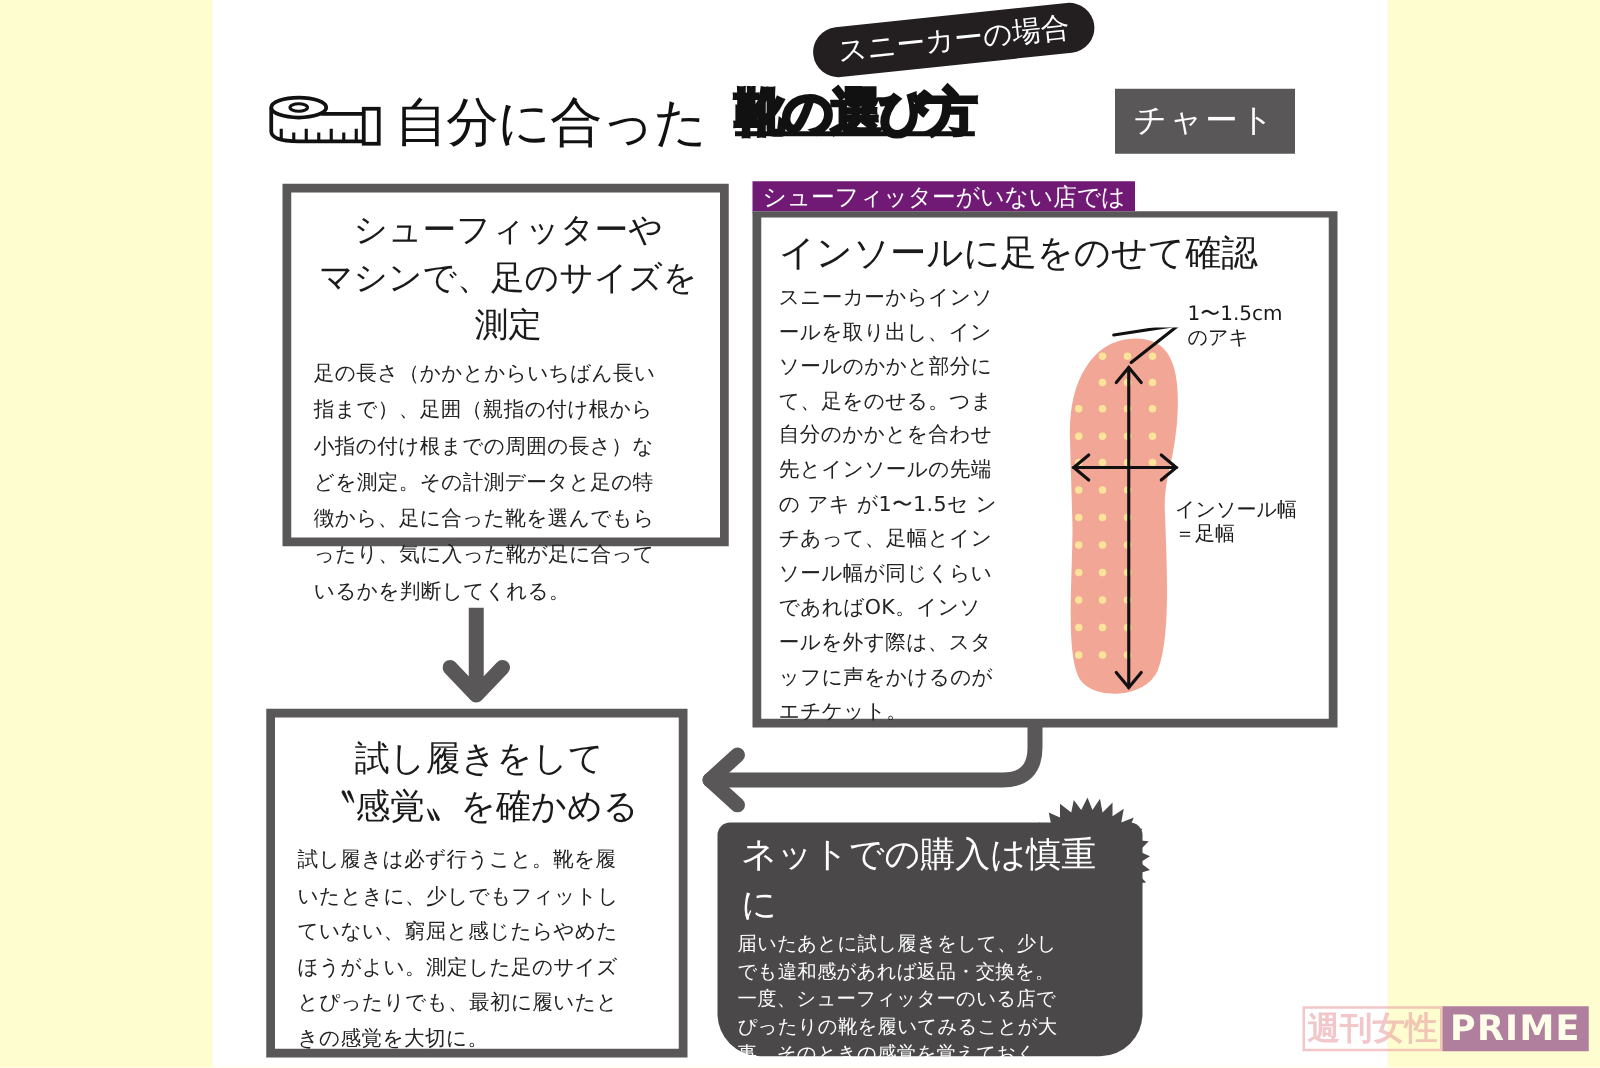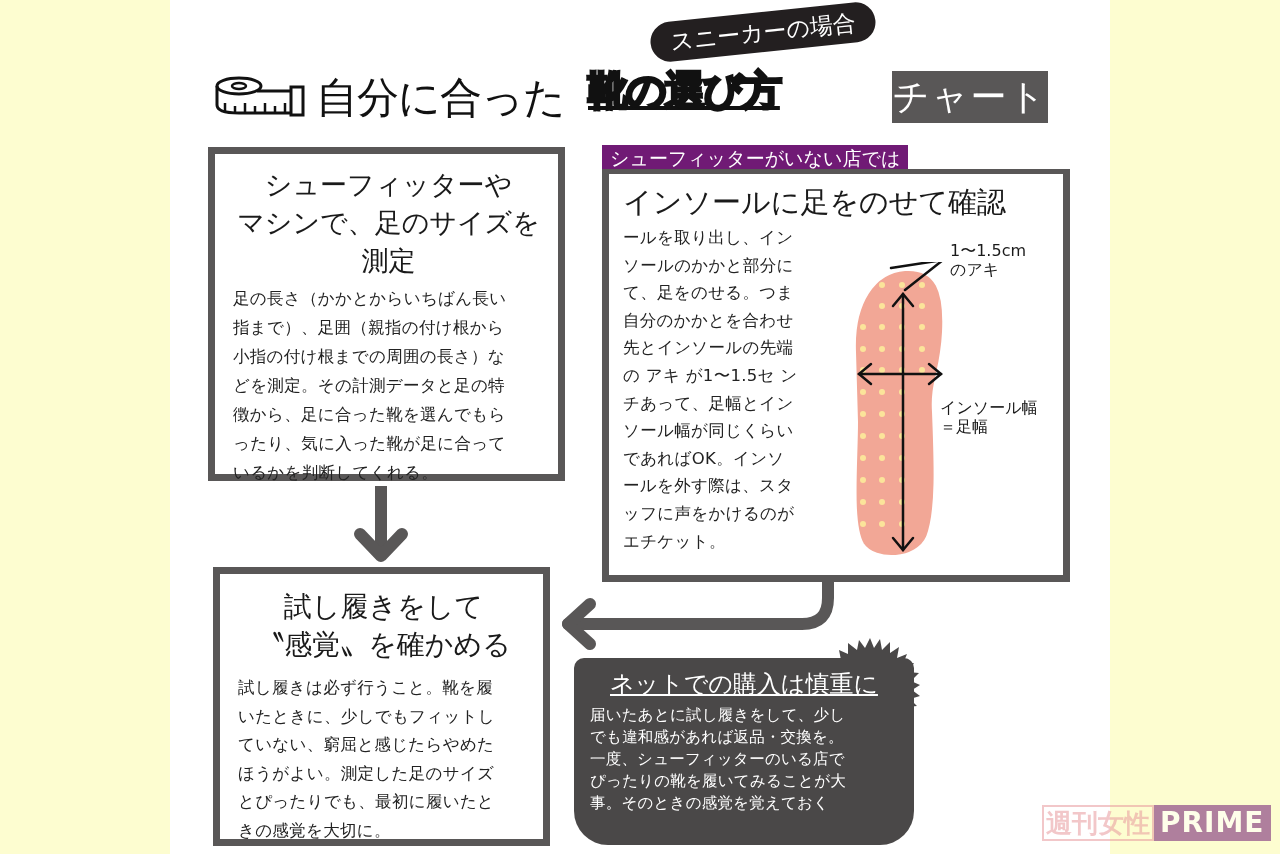--- a/index.html
+++ b/index.html
@@ -17,49 +17,49 @@
     position:absolute; left:650px; top:12px; width:226px; height:40px;
     background:#231f20; color:#fff; border-radius:20px;
     transform:rotate(-6deg); font-size:23px; line-height:40px; text-align:center;
   }
   .title-plain { position:absolute; left:316px; top:72px; font-size:42px; line-height:52px; letter-spacing:-1px; color:#111; }
   .title-bold {
     position:absolute; left:588px; top:54px; font-size:40px; line-height:72px; font-weight:bold;
     color:#fff; -webkit-text-stroke:3px #111; letter-spacing:-2px;text-decoration:underline;
   }
   .chart-tag {
-    position:absolute; left:892px; top:71px; width:156px; height:52px; background:#595757;
-    color:#fff; font-size:36px; line-height:52px; text-align:center; letter-spacing:2px;
+    position:absolute; left:892px; top:71px; width:144px; height:52px; background:#595757;
+    color:#fff; font-size:26px; line-height:52px; text-align:center; letter-spacing:2px;
   }
   .tape-icon { position:absolute; left:213px; top:75px; }
 
   
   .box { position:absolute; background:#fff; border:7px solid #595757; box-sizing:border-box; }
   .box-head { text-align:center; font-size:27px; line-height:38px; color:#1a1a1a; }
   .box-body { font-size:16.5px; line-height:29px; color:#222; letter-spacing:0.3px; }
 
-  .box1 { left:208px; top:147px; width:357px; height:334px; padding:12px 14px 0 18px; }
+  .box1 { left:226px; top:147px; width:357px; height:290px; padding:12px 14px 0 18px; }
   .box3 { left:213px; top:567px; width:337px; height:279px; padding:14px 14px 0 18px; }
 
   .label-tab {
     position:absolute; left:602px; top:145px; height:26px; padding:0 8px;
     background:#701a75; color:#fff; font-size:19px; line-height:26px;
   }
   .box2 { left:602px; top:169px; width:468px; height:413px; padding:8px 10px 0 14px; border-top-width:5px; }
   .box2 .box-head { text-align:left; font-size:29px; line-height:40px; margin-bottom:2px; }
   .box2 .box-body { width:208px; font-size:16.5px; line-height:27.6px; }
 
   .note { font-size:16px; line-height:19px; color:#1a1a1a; position:absolute; }
 
   
   .callout {
     position:absolute; left:574px; top:658px; width:340px; height:187px;
     background:#4a4848; border-radius:10px 10px 34px 34px; color:#fff; padding:6px 12px 0 16px; box-sizing:border-box;
   }
-  .callout-head { font-size:24px; line-height:40px; margin-left:20px;text-decoration:underline; }
+  .callout-head { font-size:28px; line-height:40px; margin-left:3px; }
   .callout-body { font-size:15.5px; line-height:22px; letter-spacing:0.2px; }
 
   .burst { position:absolute; left:820px; top:638px; }
 
   .watermark {
     position:absolute; left:1042px; top:805px; height:36px; display:flex; opacity:0.55;
   }
   .wm-a { border:2px solid #e89a9e; color:#e89a9e; font-size:26px; line-height:32px; padding:0 2px; font-weight:bold; }
   .wm-b { background:#701a75; color:#fff; font-size:28px; line-height:36px; padding:0 6px; font-weight:bold; letter-spacing:1px; }
 </style>
@@ -107,20 +107,21 @@
 
 <svg class="abs" style="left:354px;top:486px;" width="54" height="80" viewBox="0 0 54 80">
   <line x1="27" y1="0" x2="27" y2="70" stroke="#595757" stroke-width="12"></line>
   <polyline points="6,48 27,70 48,48" fill="none" stroke="#595757" stroke-width="12" stroke-linecap="round" stroke-linejoin="round"></polyline>
 </svg>
 
 <div class="label-tab">シューフィッターがいない店では</div>
 <div class="box box2">
   <div class="box-head">インソールに足をのせて確認</div>
   <div class="box-body">
+    <div>スニーカーからインソ</div>
     <div>ールを取り出し、イン</div>
     <div>ソールのかかと部分に</div>
     <div>て、足をのせる。つま</div>
     <div>自分のかかとを合わせ</div>
     <div>先とインソールの先端</div>
     <div>の アキ が1〜1.5セ ン</div>
     <div>チあって、足幅とイン</div>
     <div>ソール幅が同じくらい</div>
     <div>であればOK。インソ</div>
     <div>ールを外す際は、スタ</div>

